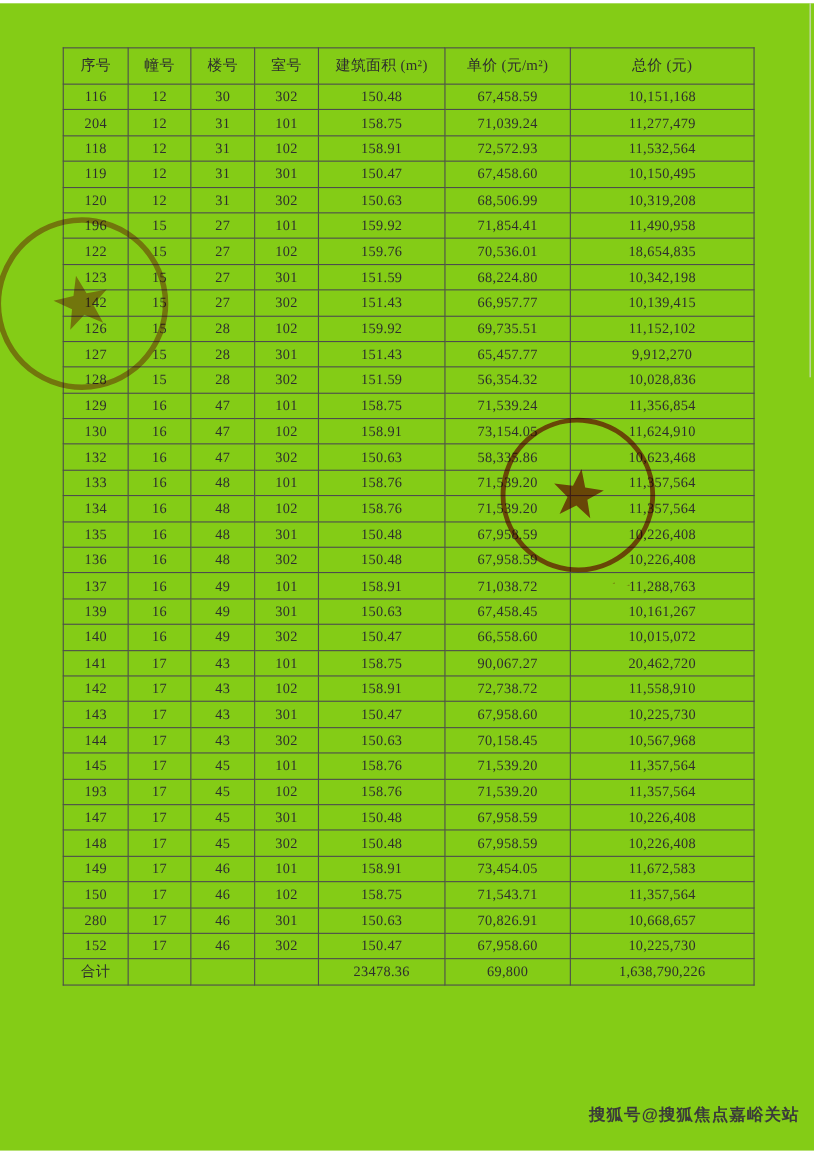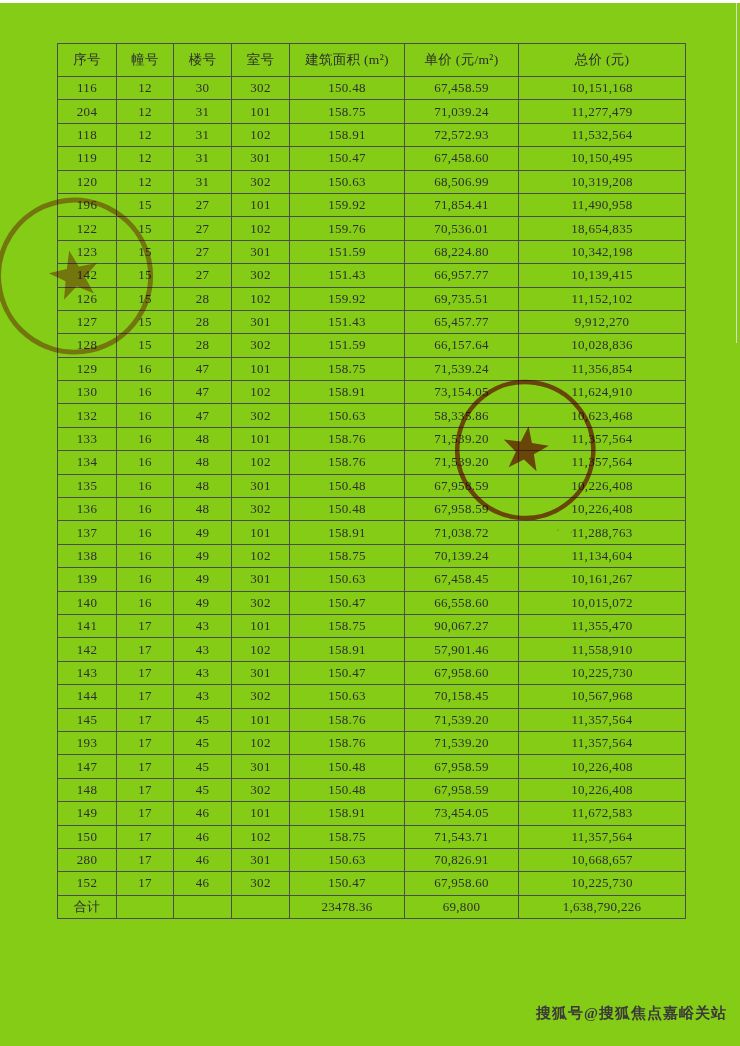--- a/index.html
+++ b/index.html
@@ -41,21 +41,21 @@
     pointer-events:none;
   }
   .stamp-left { left:-10px; top:188px; opacity:.55; transform:rotate(-12deg); }
   .stamp-right { left:450px; top:372px; opacity:.85; transform:rotate(8deg); }
   .stamp svg text {
     font-family:"Liberation Serif","DejaVu Serif",serif;
     font-weight:bold;
   }
   .watermark {
     position:absolute; right:13px; top:1001px;
-    font-family:Liberation Serif, serif;
+    font-family:Liberation Sans, sans-serif;
     font-size:15px; font-weight:bold; color:#3a3a3a; letter-spacing:1px;
   }
 </style>
 </head>
 <body>
 
 <div class="page">
 
   <table class="price-table">
     <colgroup>
@@ -177,21 +177,21 @@
           <td>151.43</td>
           <td>65,457.77</td>
           <td>9,912,270</td>
         </tr>
         <tr>
           <td>128</td>
           <td>15</td>
           <td>28</td>
           <td>302</td>
           <td>151.59</td>
-          <td>66,157.64</td>
+          <td>56,354.32</td>
           <td>10,028,836</td>
         </tr>
         <tr>
           <td>129</td>
           <td>16</td>
           <td>47</td>
           <td>101</td>
           <td>158.75</td>
           <td>71,539.24</td>
           <td>11,356,854</td>
@@ -253,29 +253,20 @@
         <tr>
           <td>137</td>
           <td>16</td>
           <td>49</td>
           <td>101</td>
           <td>158.91</td>
           <td>71,038.72</td>
           <td>11,288,763</td>
         </tr>
         <tr>
-          <td>138</td>
-          <td>16</td>
-          <td>49</td>
-          <td>102</td>
-          <td>158.75</td>
-          <td>70,139.24</td>
-          <td>11,134,604</td>
-        </tr>
-        <tr>
           <td>139</td>
           <td>16</td>
           <td>49</td>
           <td>301</td>
           <td>150.63</td>
           <td>67,458.45</td>
           <td>10,161,267</td>
         </tr>
         <tr>
           <td>140</td>
@@ -286,29 +277,29 @@
           <td>66,558.60</td>
           <td>10,015,072</td>
         </tr>
         <tr>
           <td>141</td>
           <td>17</td>
           <td>43</td>
           <td>101</td>
           <td>158.75</td>
           <td>90,067.27</td>
-          <td>11,355,470</td>
+          <td>20,462,720</td>
         </tr>
         <tr>
           <td>142</td>
           <td>17</td>
           <td>43</td>
           <td>102</td>
           <td>158.91</td>
-          <td>57,901.46</td>
+          <td>72,738.72</td>
           <td>11,558,910</td>
         </tr>
         <tr>
           <td>143</td>
           <td>17</td>
           <td>43</td>
           <td>301</td>
           <td>150.47</td>
           <td>67,958.60</td>
           <td>10,225,730</td>

